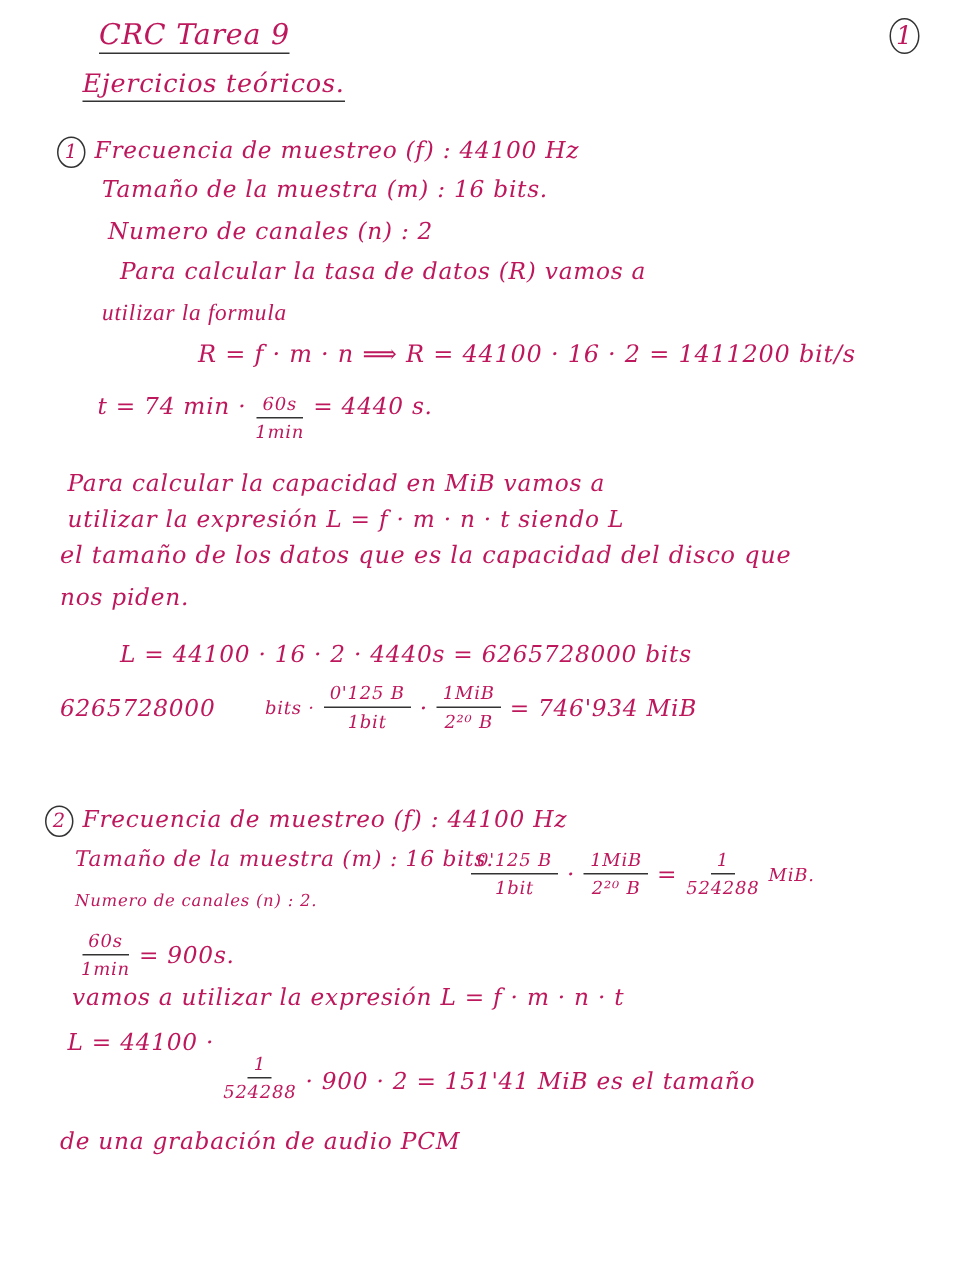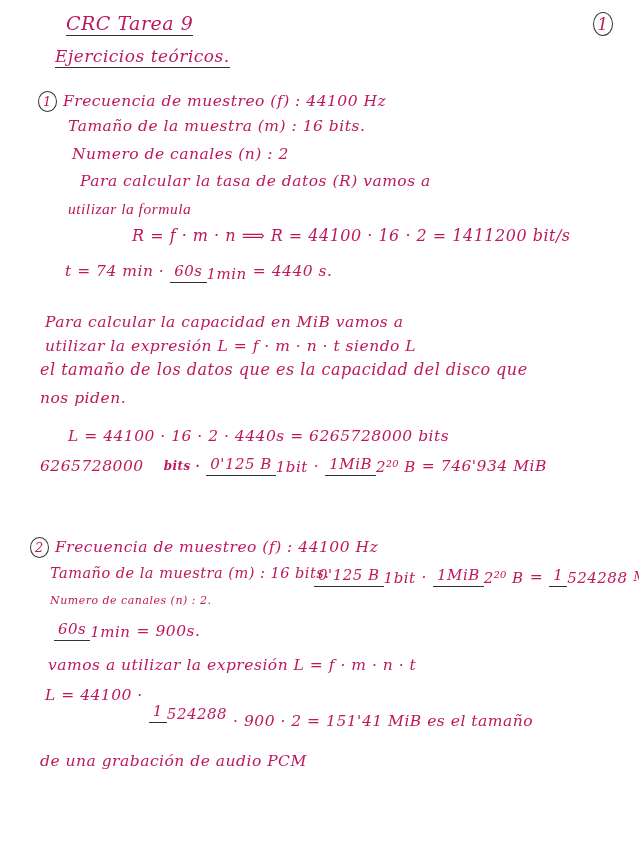--- a/index.html
+++ b/index.html
@@ -6,21 +6,21 @@
   body {
     width: 639px; height: 848px; background: #ffffff; position: relative; overflow: hidden;
     font-family: "DejaVu Serif", serif; color: #1a1a1a;
   }
   .hw { position: absolute; font-family: "DejaVu Serif", serif; font-style: italic; color: #be185d; white-space: nowrap; letter-spacing: 0.5px; }
   .title { font-size: 19px; }
   .ul { border-bottom: 1.5px solid #333; padding-bottom: 1px; }
   .line { font-size: 15.5px; }
   .pagenum { font-size: 17px; border: 1.3px solid #333; border-radius: 50%; width: 18px; height: 22px; text-align: center; line-height: 22px; }
   .circ { display: inline-block; border: 1.3px solid #333; border-radius: 50%; width: 17px; height: 19px; text-align: center; line-height: 19px; font-size: 13px; margin-right: 6px; }
-  .frac { display: inline-flex; flex-direction: row; align-items: center; vertical-align: middle; margin: 0 6px; font-size: 15px; }
+  .frac { display: inline-flex; flex-direction: column; align-items: center; vertical-align: middle; margin: 0 6px; font-size: 12px; }
   .frac .num { border-bottom: 1.2px solid #333; padding: 0 4px 2px 4px; }
   .frac .den { padding-top: 2px; }
   .small { font-size: 12px; }
 </style>
 </head>
 <body>
 
 <div class="hw title ul" style="left:66px; top:12px;">CRC Tarea 9</div>
 <div class="hw title ul" style="left:55px; top:46px; font-size:17px;">Ejercicios teóricos.</div>
 <div class="hw pagenum" style="left:593px; top:12px;">1</div>
@@ -42,25 +42,25 @@
       <span class="den">1min</span>
     </span>
     <span>= 4440 s.</span>
   </div>
 
   <div class="hw line" style="left:45px; top:313px;">Para calcular la capacidad en MiB vamos a</div>
   <div class="hw line" style="left:45px; top:337px;">utilizar la expresión  L = f · m · n · t  siendo L</div>
   <div class="hw line" style="left:40px; top:360px; font-size:16px;">el tamaño de los datos que es la capacidad del disco que</div>
   <div class="hw line" style="left:40px; top:389px;">nos piden.</div>
 
-  <div class="hw line" style="left:68px; top:427px;text-align:right;">L = 44100 · 16 · 2 · 4440s = 6265728000 bits</div>
+  <div class="hw line" style="left:80px; top:427px;text-align:right;">L = 44100 · 16 · 2 · 4440s = 6265728000 bits</div>
 
   <div class="hw line" style="left:40px; top:455px; display:flex; align-items:center;">
     <span>6265728000</span>
-    <span class="small" style="margin-left:20px;font-weight:bold;">bits ·</span>
+    <span class="small" style="margin-left:33px;">bits ·</span>
     <span class="frac">
       <span class="num">0'125 B</span>
       <span class="den">1bit</span>
     </span>
     <span>·</span>
     <span class="frac">
       <span class="num">1MiB</span>
       <span class="den">2²⁰ B</span>
     </span>
     <span>= 746'934 MiB</span>

